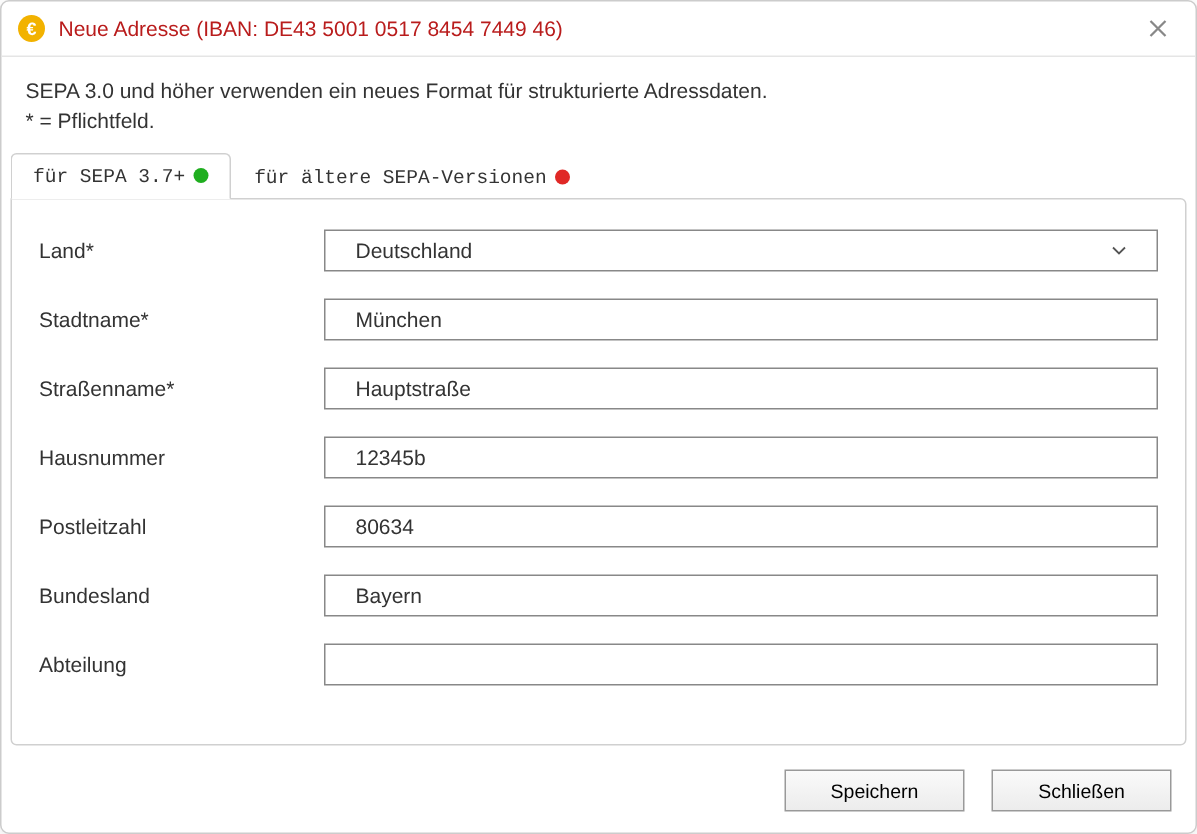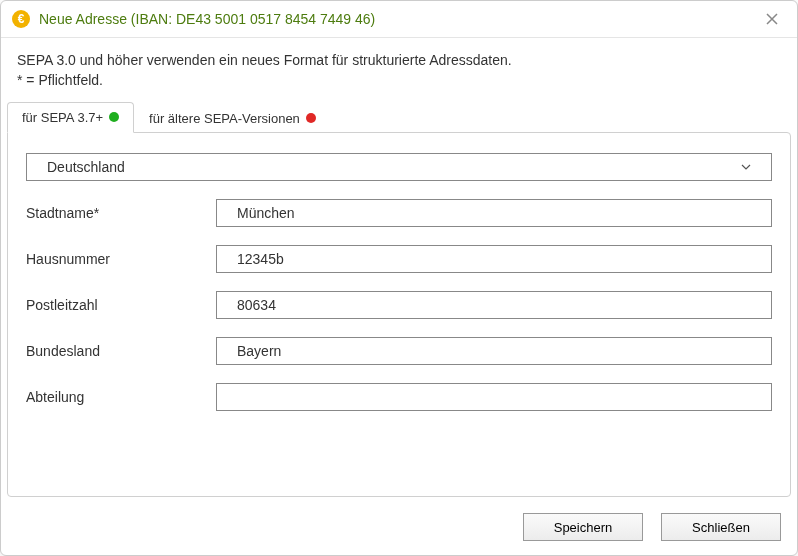--- a/index.html
+++ b/index.html
@@ -27,21 +27,21 @@
     border-bottom: 1px solid #e5e5e5;
   }
   .titlebar .icon {
     width: 20px;
     height: 20px;
     margin-right: 8px;
   }
   .titlebar .icon svg { width: 100%; height: 100%; }
   .titlebar .title {
     flex: 1;
-    color: #4d7c0f;
+    color: #b91c1c;
     font-size: 14px;
   }
   .titlebar .close {
     width: 30px;
     height: 24px;
     display: flex;
     align-items: center;
     justify-content: center;
     color: #888;
     cursor: pointer;
@@ -50,20 +50,21 @@
   .intro {
     padding: 12px 16px 10px 16px;
     font-size: 14px;
     color: #333;
     line-height: 1.45;
   }
   .tabs {
     display: flex;
     align-items: flex-end;
     padding: 0 6px;
+    font-family: Liberation Mono, monospace;
   }
   .tab {
     padding: 7px 14px;
     font-size: 13px;
     color: #333;
     display: flex;
     align-items: center;
     gap: 6px;
     cursor: pointer;
     border: 1px solid transparent;
@@ -180,39 +181,46 @@
     </div>
     <div class="tab">
       <span>für ältere SEPA-Versionen</span>
       <span class="dot red"></span>
     </div>
   </div>
 
   <div class="panel">
 
     <div class="row">
+      <label>Land*</label>
       <div class="field">
         <div class="select">
           <span>Deutschland</span>
           <span class="chev">
             <svg viewBox="0 0 10 10">
                 <path d="M1 3 L5 7 L9 3" stroke="#555" stroke-width="1.2" fill="none"></path>
               </svg>
           </span>
         </div>
       </div>
     </div>
 
     <div class="row">
       <label>Stadtname*</label>
       <div class="field">
         <input type="text" value="München" style="">
       </div>
     </div>
 
+    <div class="row">
+      <label>Straßenname*</label>
+      <div class="field">
+        <input type="text" value="Hauptstraße" style="">
+      </div>
+    </div>
 
     <div class="row">
       <label>Hausnummer</label>
       <div class="field">
         <input type="text" value="12345b" style="">
       </div>
     </div>
 
     <div class="row">
       <label>Postleitzahl</label>

